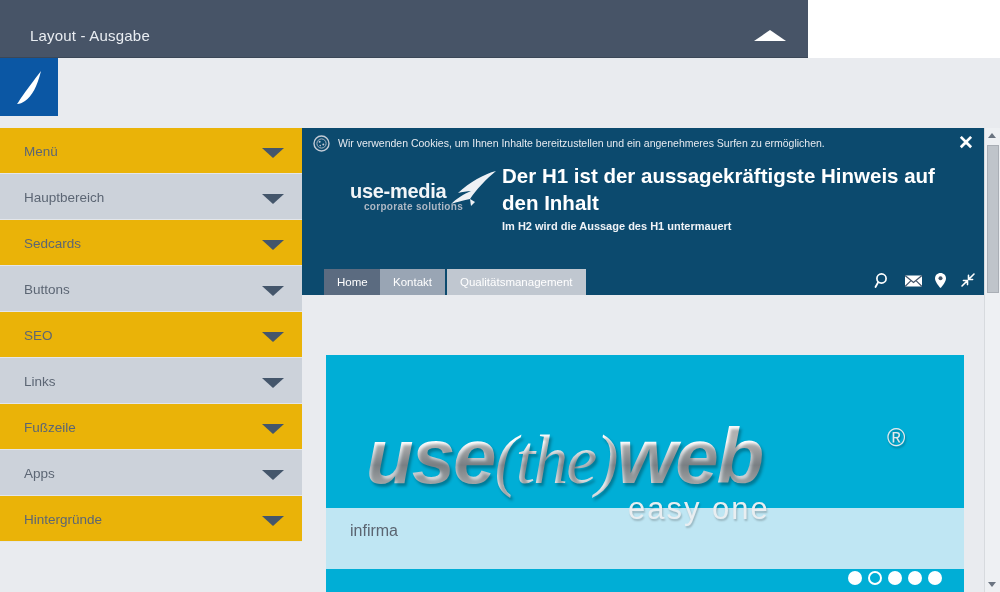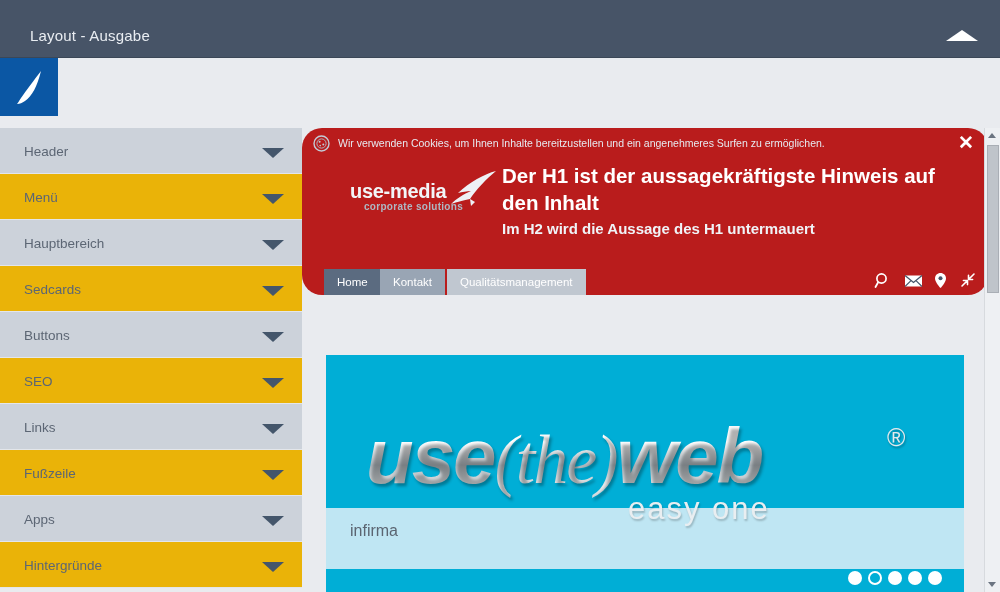--- a/index.html
+++ b/index.html
@@ -13,21 +13,21 @@
     width: 1000px;
     height: 592px;
     overflow: hidden;
     position: relative;
   }
 
   
   .appbar {
     position: absolute;
     left: 0; top: 0;
-    width: 1000px;
+    width: 808px;
     height: 58px;
     background: #475467;
     border-bottom: 1px solid #3b4757;
     box-sizing: border-box;
   }
   .appbar-title {
     position: absolute;
     left: 30px;
     top: 27px;
     color: #e9edf2;
@@ -134,22 +134,21 @@
     height: 464px;
     background: #e9ebef;
   }
 
   
   .site-header {
     position: absolute;
     left: 0; top: 0;
     width: 686px;
     height: 167px;
-    background: #b91c1c;
-    border-radius: 20px;
+    background: #0c4a6e;
   }
 
   
   .cookiebar {
     position: absolute;
     left: 0; top: 0;
     width: 686px;
     height: 30px;
   }
   .cookie-icon {
@@ -215,21 +214,21 @@
     font-size: 20.5px;
     font-weight: bold;
     color: #ffffff;
     line-height: 27px;
   }
   .site-h2 {
     position: absolute;
     left: 200px;
     top: 92px;
     width: 470px;
-    font-size: 15px;
+    font-size: 11px;
     font-weight: bold;
     color: #f0f3f7;
   }
 
   
   .site-nav {
     position: absolute;
     left: 0; top: 137px;
     width: 686px;
     height: 30px;
@@ -428,24 +427,20 @@
     <svg width="58" height="58" viewBox="0 0 58 58" aria-hidden="true">
       <path d="M41 13 C34 22 26 33 21 40 C19 43 18 45 17 46 C20 46 22 45 25 43 C32 38 37 29 41 13 Z" fill="#ffffff"></path>
     </svg>
   </div>
   <div class="section-title">Allgemeine Layoutsanpassungen - nur Supervisor</div>
   <div class="section-sub">Hier besteht die Möglichkeit, allgemeine Layouteinstellungen, die mittels CSS definiert sind, zu verändern.</div>
 </div>
 
 <div class="sidebar">
 
-  <div class="acc-item dark">
-    <span class="acc-label">Header</span>
-    <span class="acc-caret"></span>
-  </div>
 
   <div class="acc-item light">
     <span class="acc-label">Menü</span>
     <span class="acc-caret"></span>
   </div>
 
   <div class="acc-item dark">
     <span class="acc-label">Hauptbereich</span>
     <span class="acc-caret"></span>
   </div>

